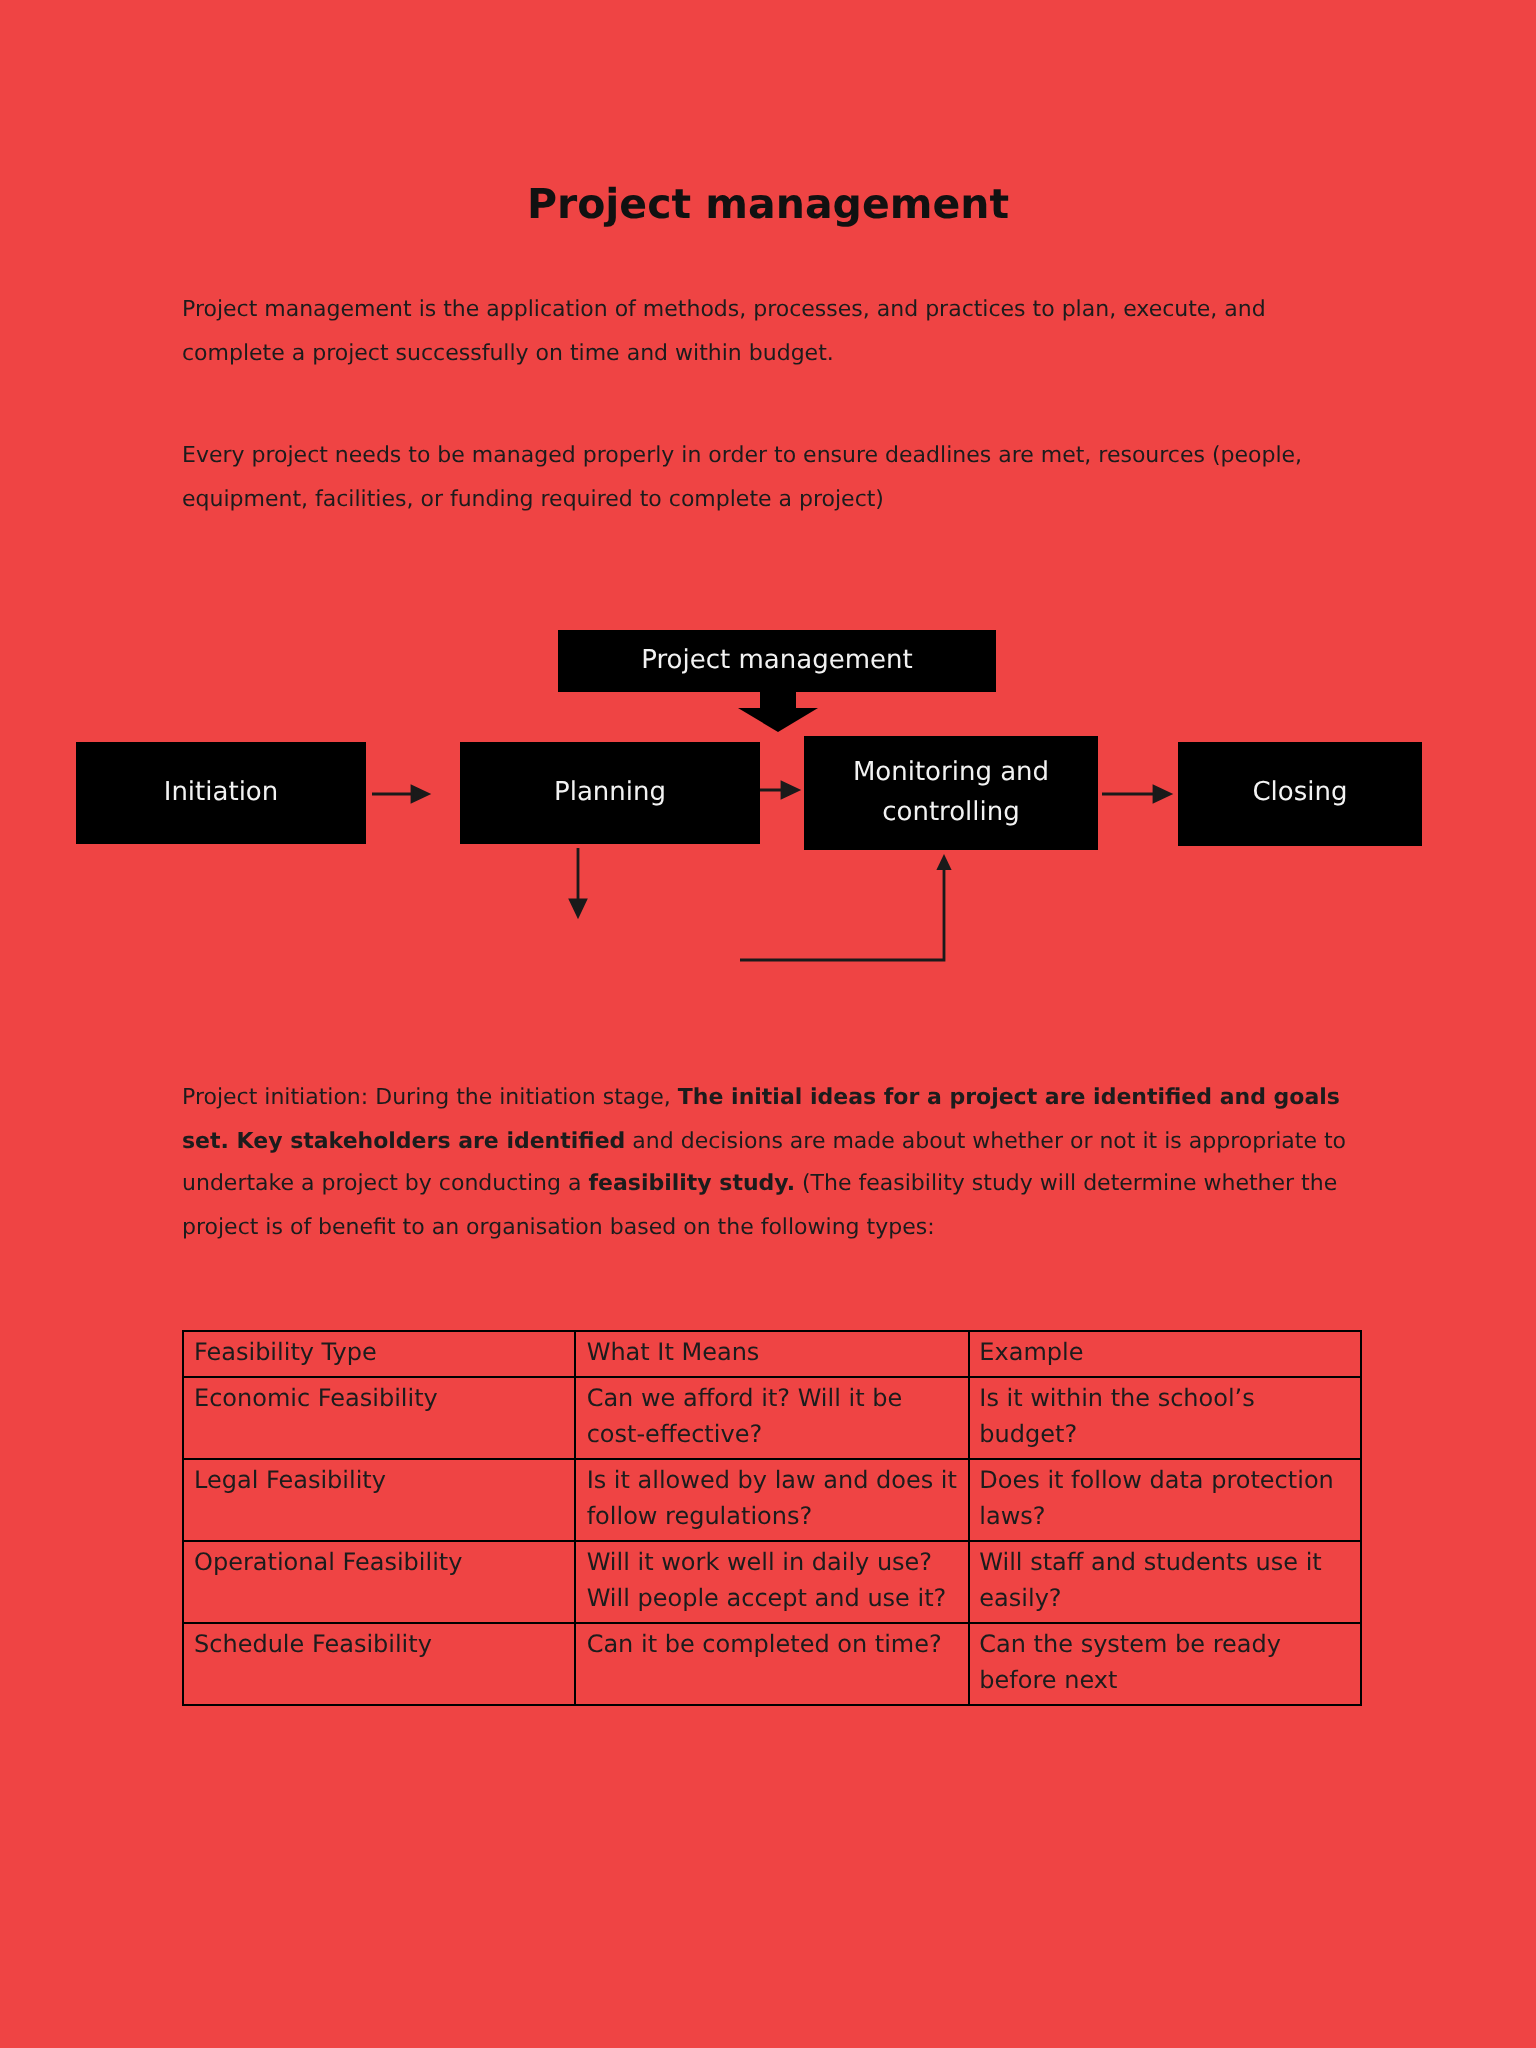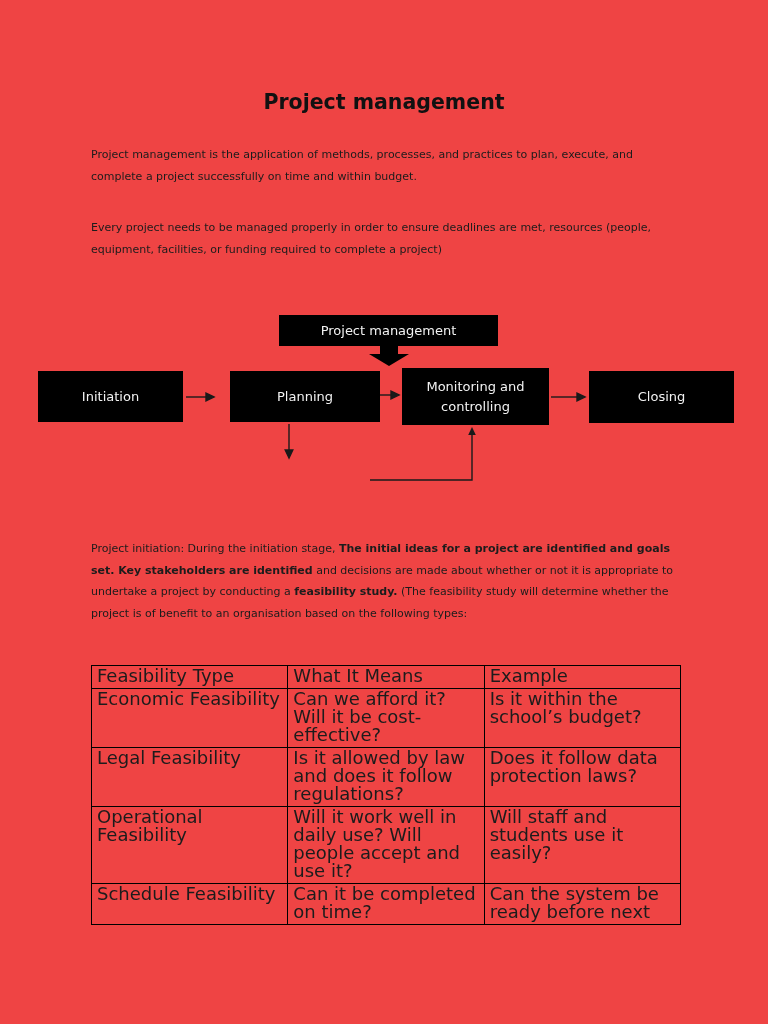--- a/index.html
+++ b/index.html
@@ -47,32 +47,32 @@
     align-items: center;
     justify-content: center;
     text-align: center;
     font-size: 13px;
     line-height: 20px;
   }
   #fc-pm        { left: 279px; top: 10px;  width: 219px; height: 31px; }
   #fc-init      { left: 38px;  top: 66px;  width: 145px; height: 51px; }
   #fc-plan      { left: 230px; top: 66px;  width: 150px; height: 51px; }
   #fc-monitor   { left: 402px; top: 63px;  width: 147px; height: 57px; }
-  #fc-close     { left: 589px; top: 66px;  width: 145px; height: 52px; }
+  #fc-close     { left: 589px; top: 66px;  width: 122px; height: 52px; }
   #fc-exec      { left: 219px; top: 155px; width: 149px; height: 51px; }
   .fc-connectors { position: absolute; left: 0; top: 0; }
 
   
   .feas-table {
     position: absolute;
     left: 91px; top: 665px;
     width: 590px;
     border-collapse: collapse;
     table-layout: fixed;
-    font-size: 18px;
+    font-size: 12px;
     line-height: 18px;
     color: #1c1c1c;
   }
   .feas-table th, .feas-table td {
     border: 1px solid #000000;
     font-weight: 400;
     text-align: left;
     vertical-align: top;
     padding: 1px 5px 3px 5px;
   }

